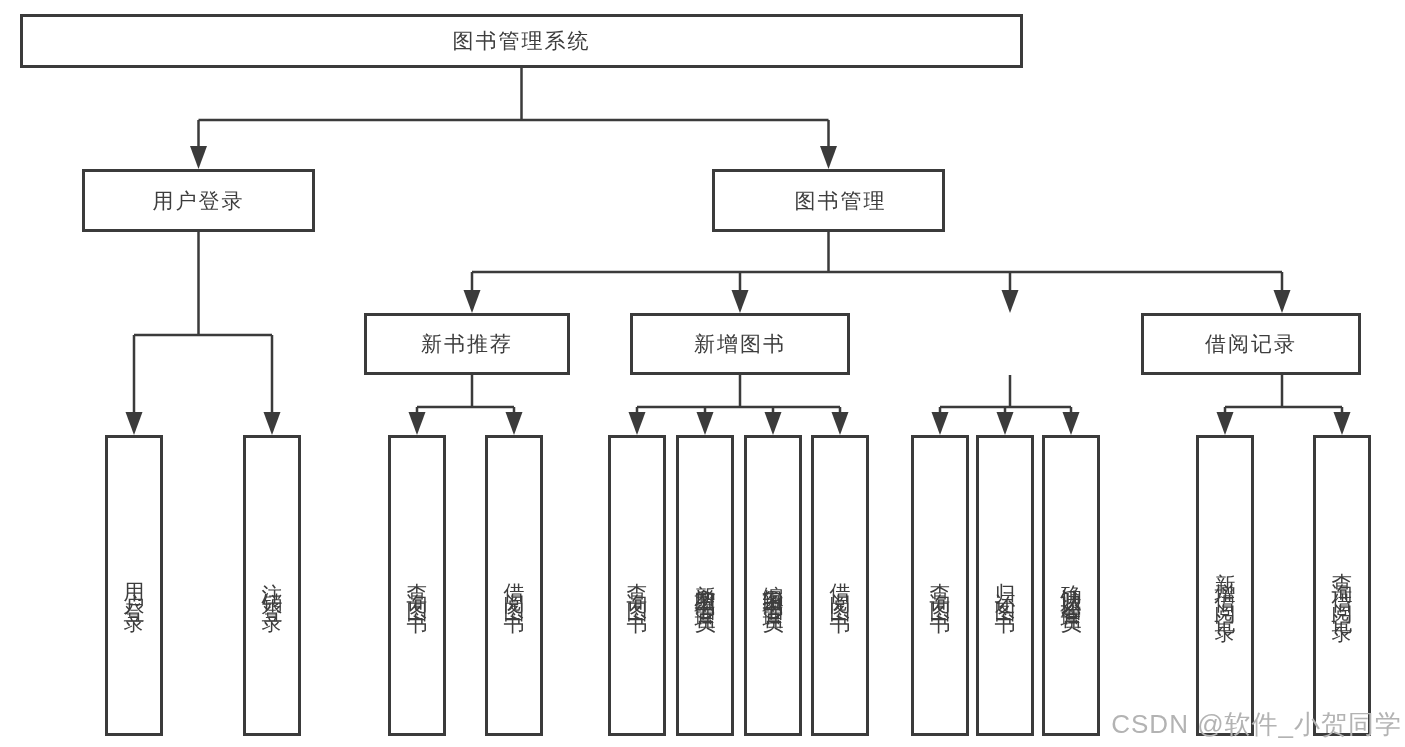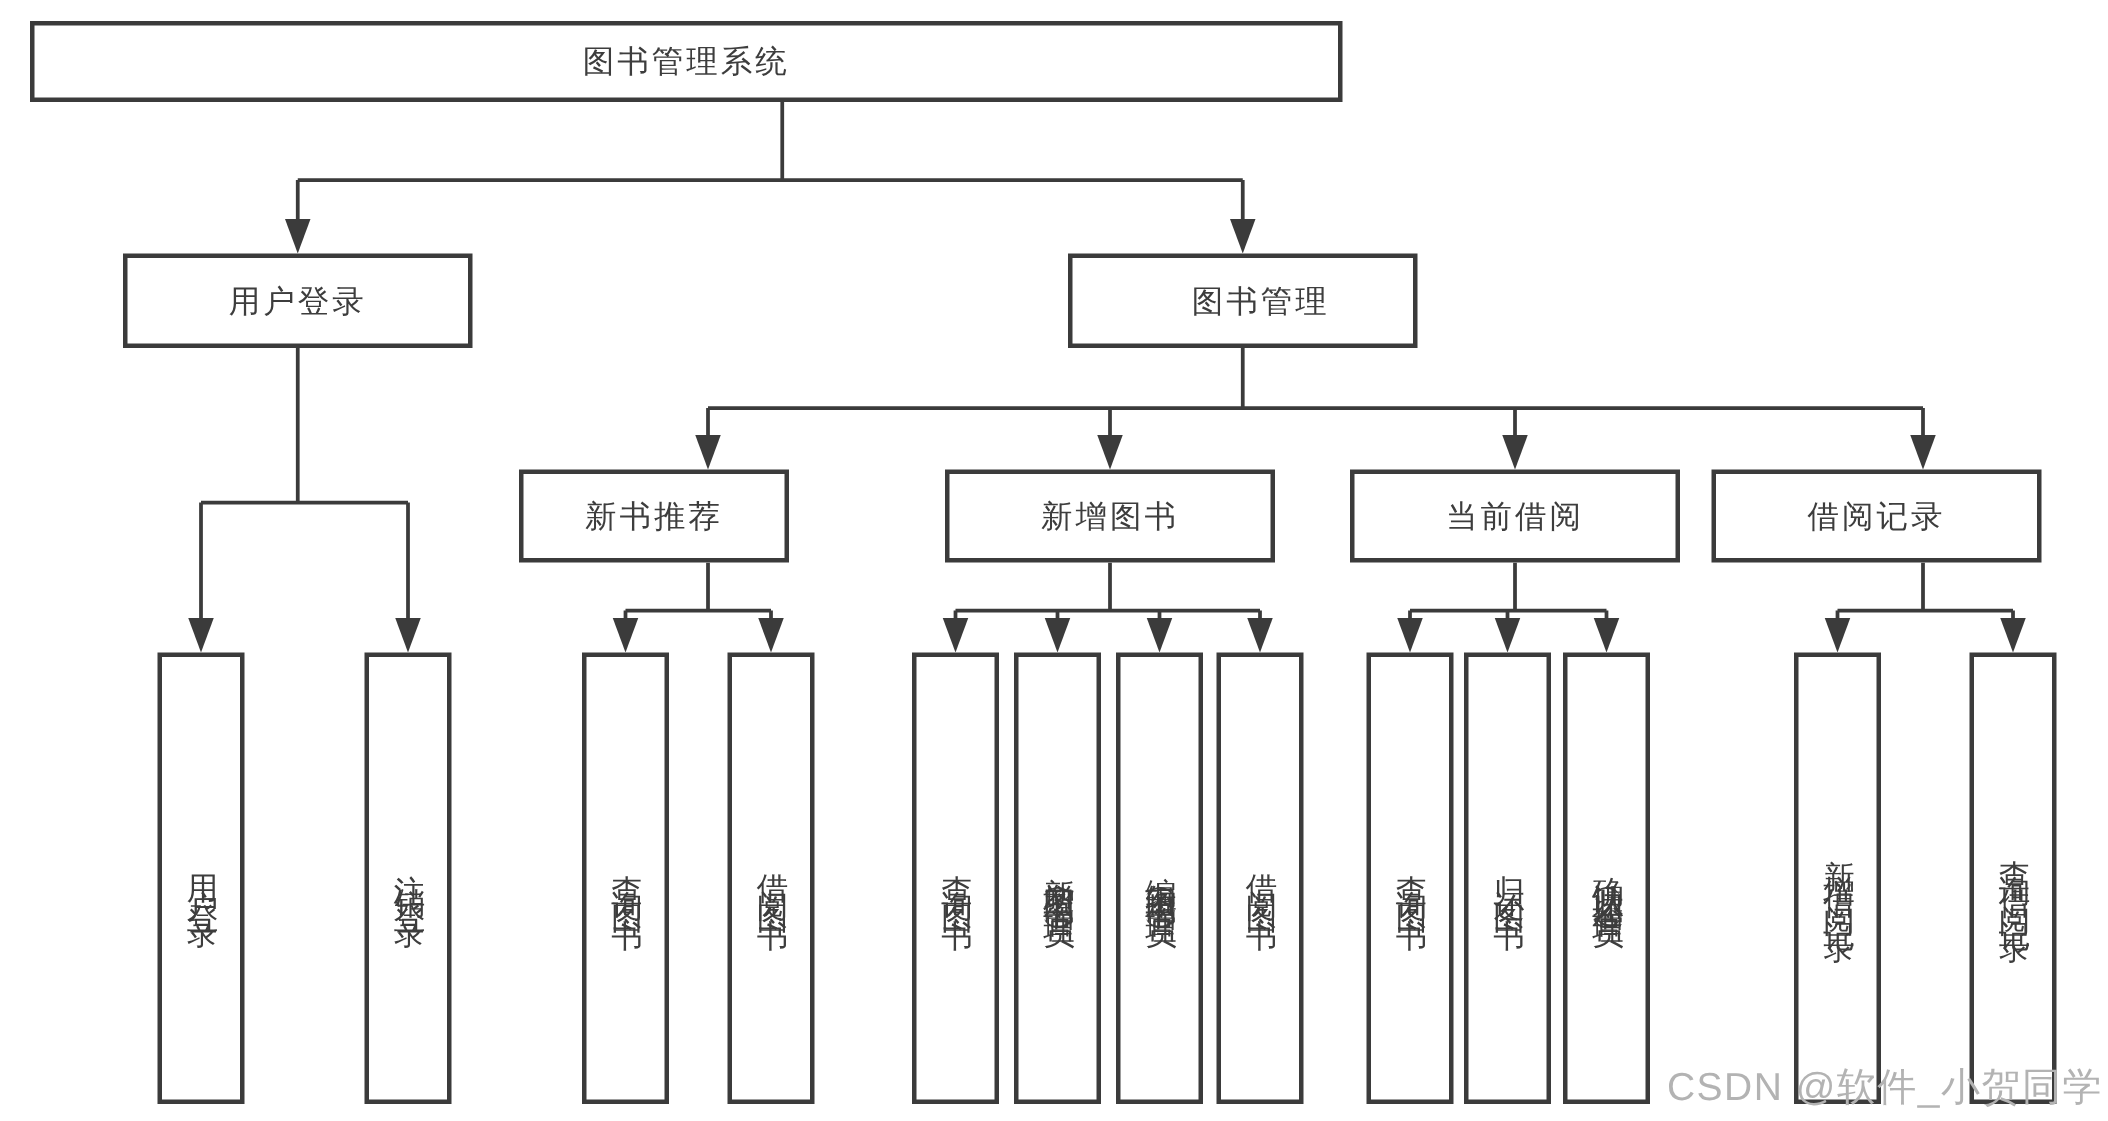--- a/index.html
+++ b/index.html
@@ -87,28 +87,27 @@
       <polygon points="764.5,412 781.5,412 773,435"></polygon>
       <polygon points="831.5,412 848.5,412 840,435"></polygon>
       <polygon points="931.5,412 948.5,412 940,435"></polygon>
       <polygon points="996.5,412 1013.5,412 1005,435"></polygon>
       <polygon points="1062.5,412 1079.5,412 1071,435"></polygon>
       <polygon points="1216.5,412 1233.5,412 1225,435"></polygon>
       <polygon points="1333.5,412 1350.5,412 1342,435"></polygon>
     </g>
   </svg>
 
-  <div class="box" style="left:20px; top:14px; width:875px; height:54px;">图书管理系统</div>
+  <div class="box" style="left:20px; top:14px; width:1003px; height:54px;">图书管理系统</div>
 
   <div class="box" style="left:82px; top:169px; width:233px; height:63px;">用户登录</div>
   <div class="box" style="left:712px; top:169px; width:233px; height:63px;padding-left:24px;">图书管理</div>
 
-  <div class="box" style="left:346px; top:313px; width:180px; height:62px;">新书推荐</div>
+  <div class="box" style="left:364px; top:313px; width:206px; height:62px;">新书推荐</div>
   <div class="box" style="left:630px; top:313px; width:220px; height:62px;">新增图书</div>
-  <div class="box" style="left:900px; top:313px; width:220px; height:62px;">当前借阅</div>
   <div class="box" style="left:1141px; top:313px; width:220px; height:62px;">借阅记录</div>
 
   <div class="box leaf" style="left:105px; top:435px;">用户登录</div>
   <div class="box leaf" style="left:243px; top:435px;">注销登录</div>
 
   <div class="box leaf" style="left:388px; top:435px;">查询图书</div>
   <div class="box leaf" style="left:485px; top:435px;">借阅图书</div>
 
   <div class="box leaf" style="left:608px; top:435px;">查询图书</div>
   <div class="box leaf long" style="left:676px; top:435px;">新增图书（管理员）</div>

